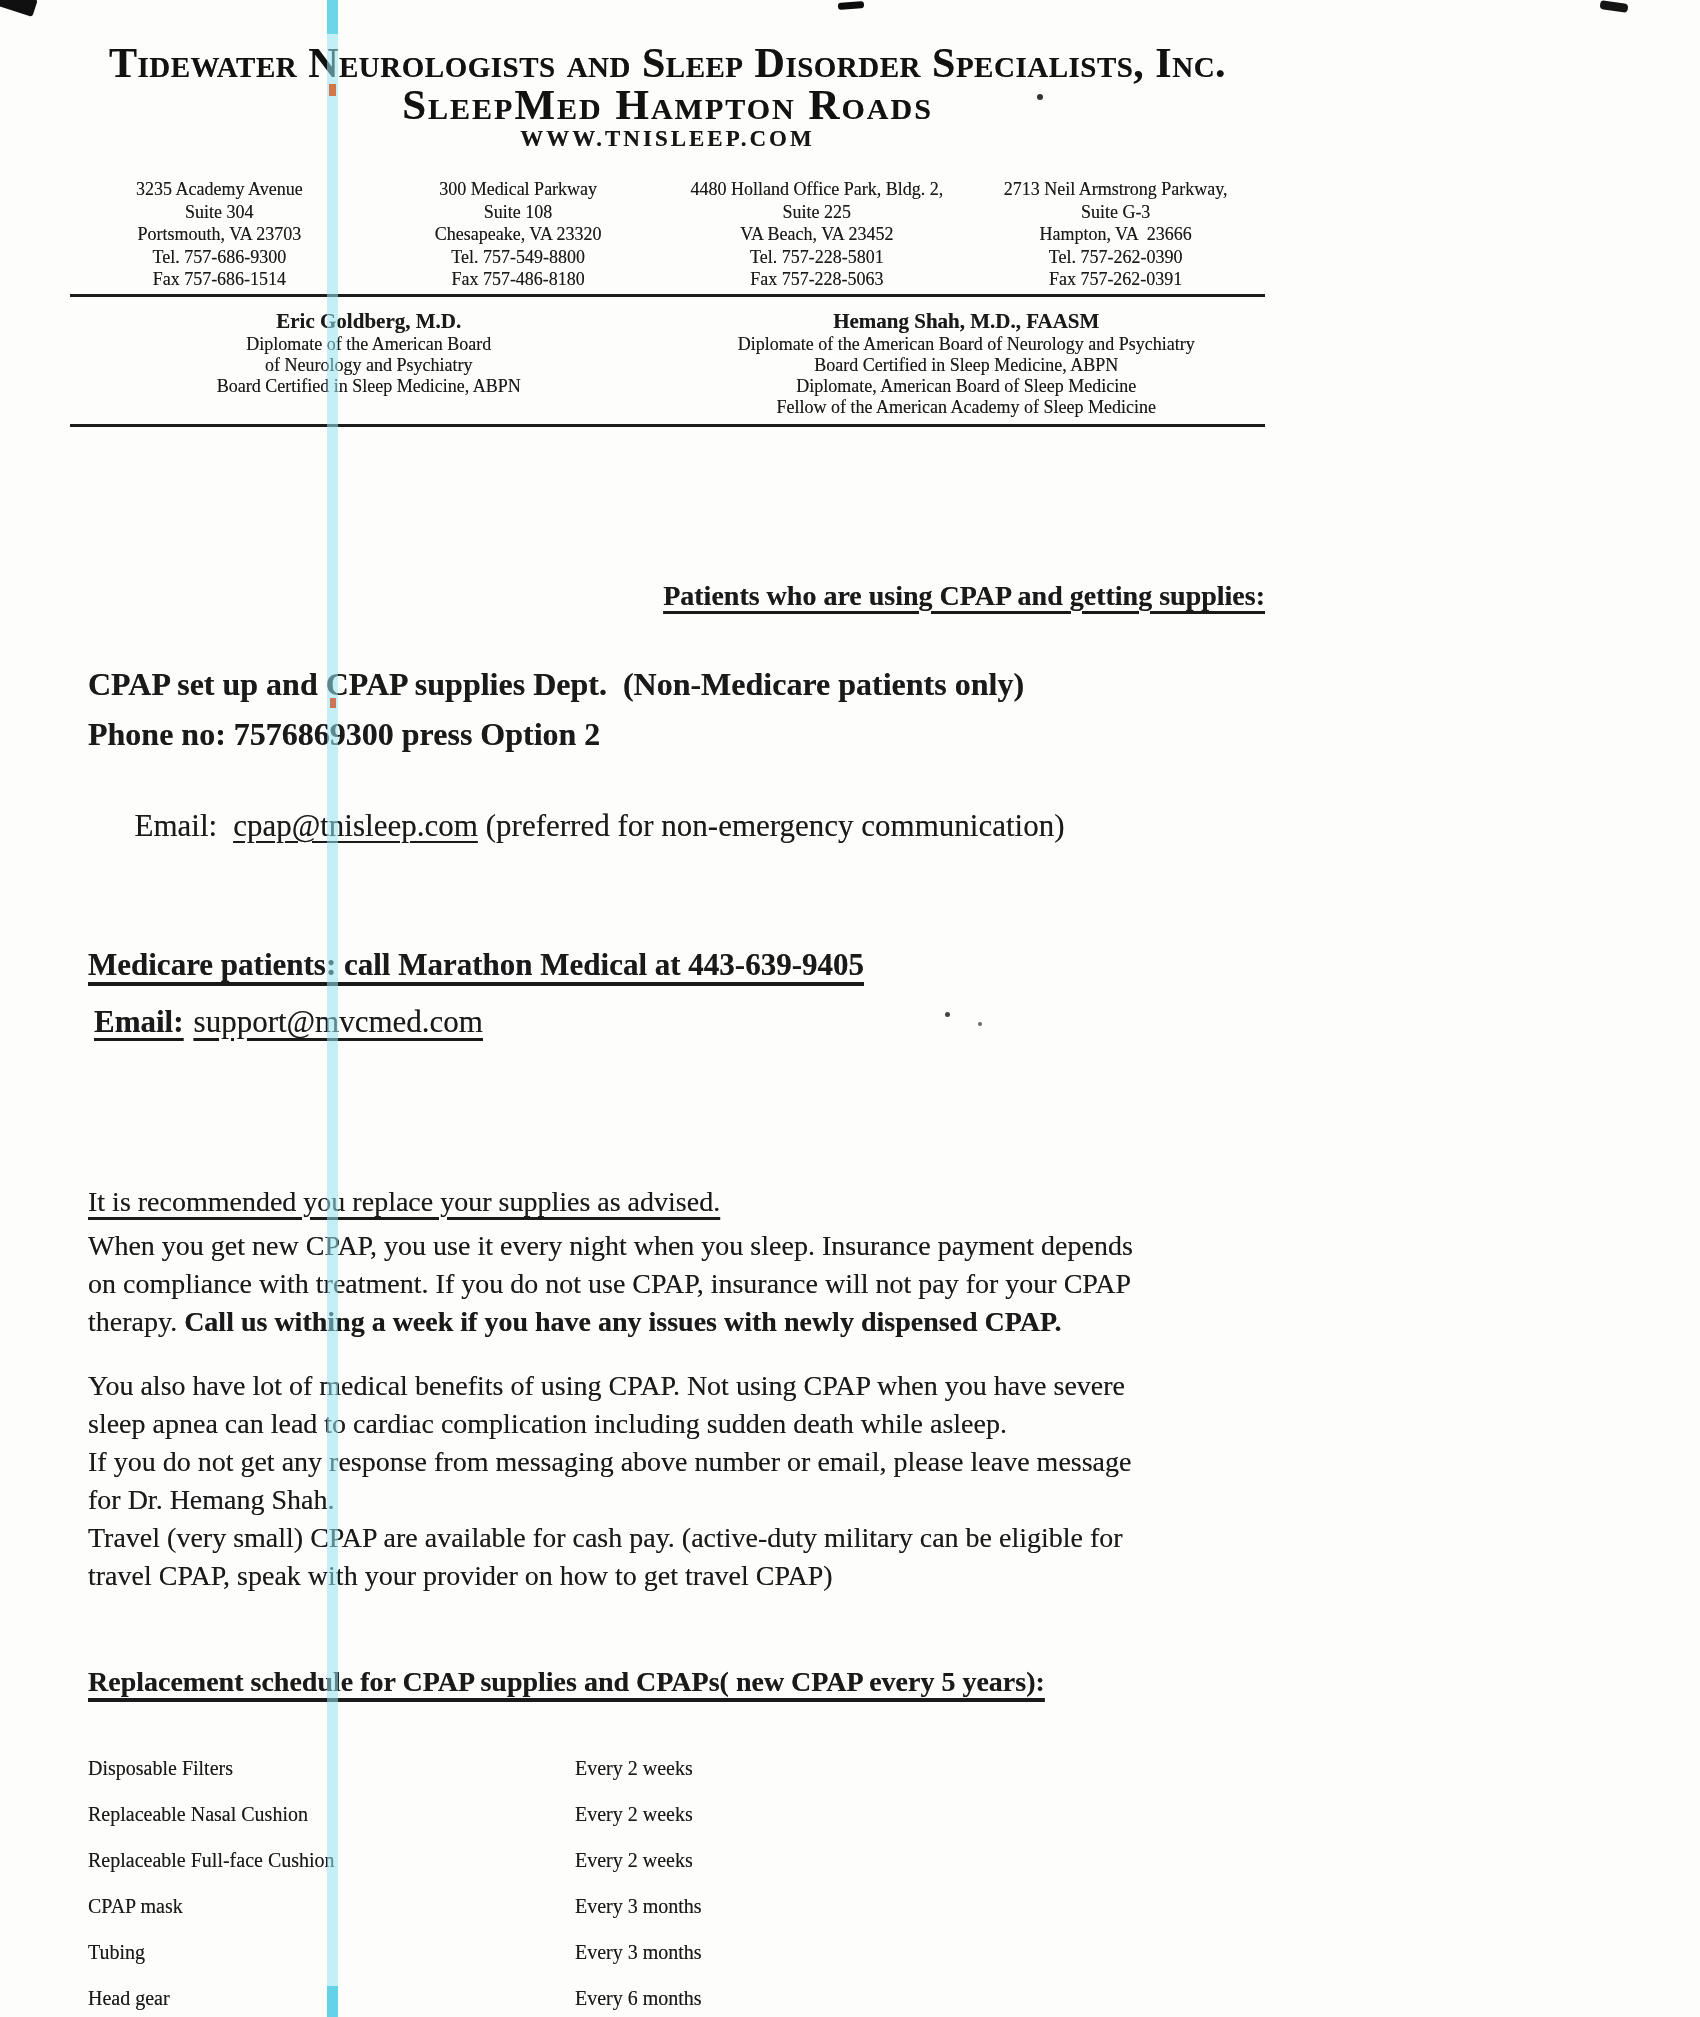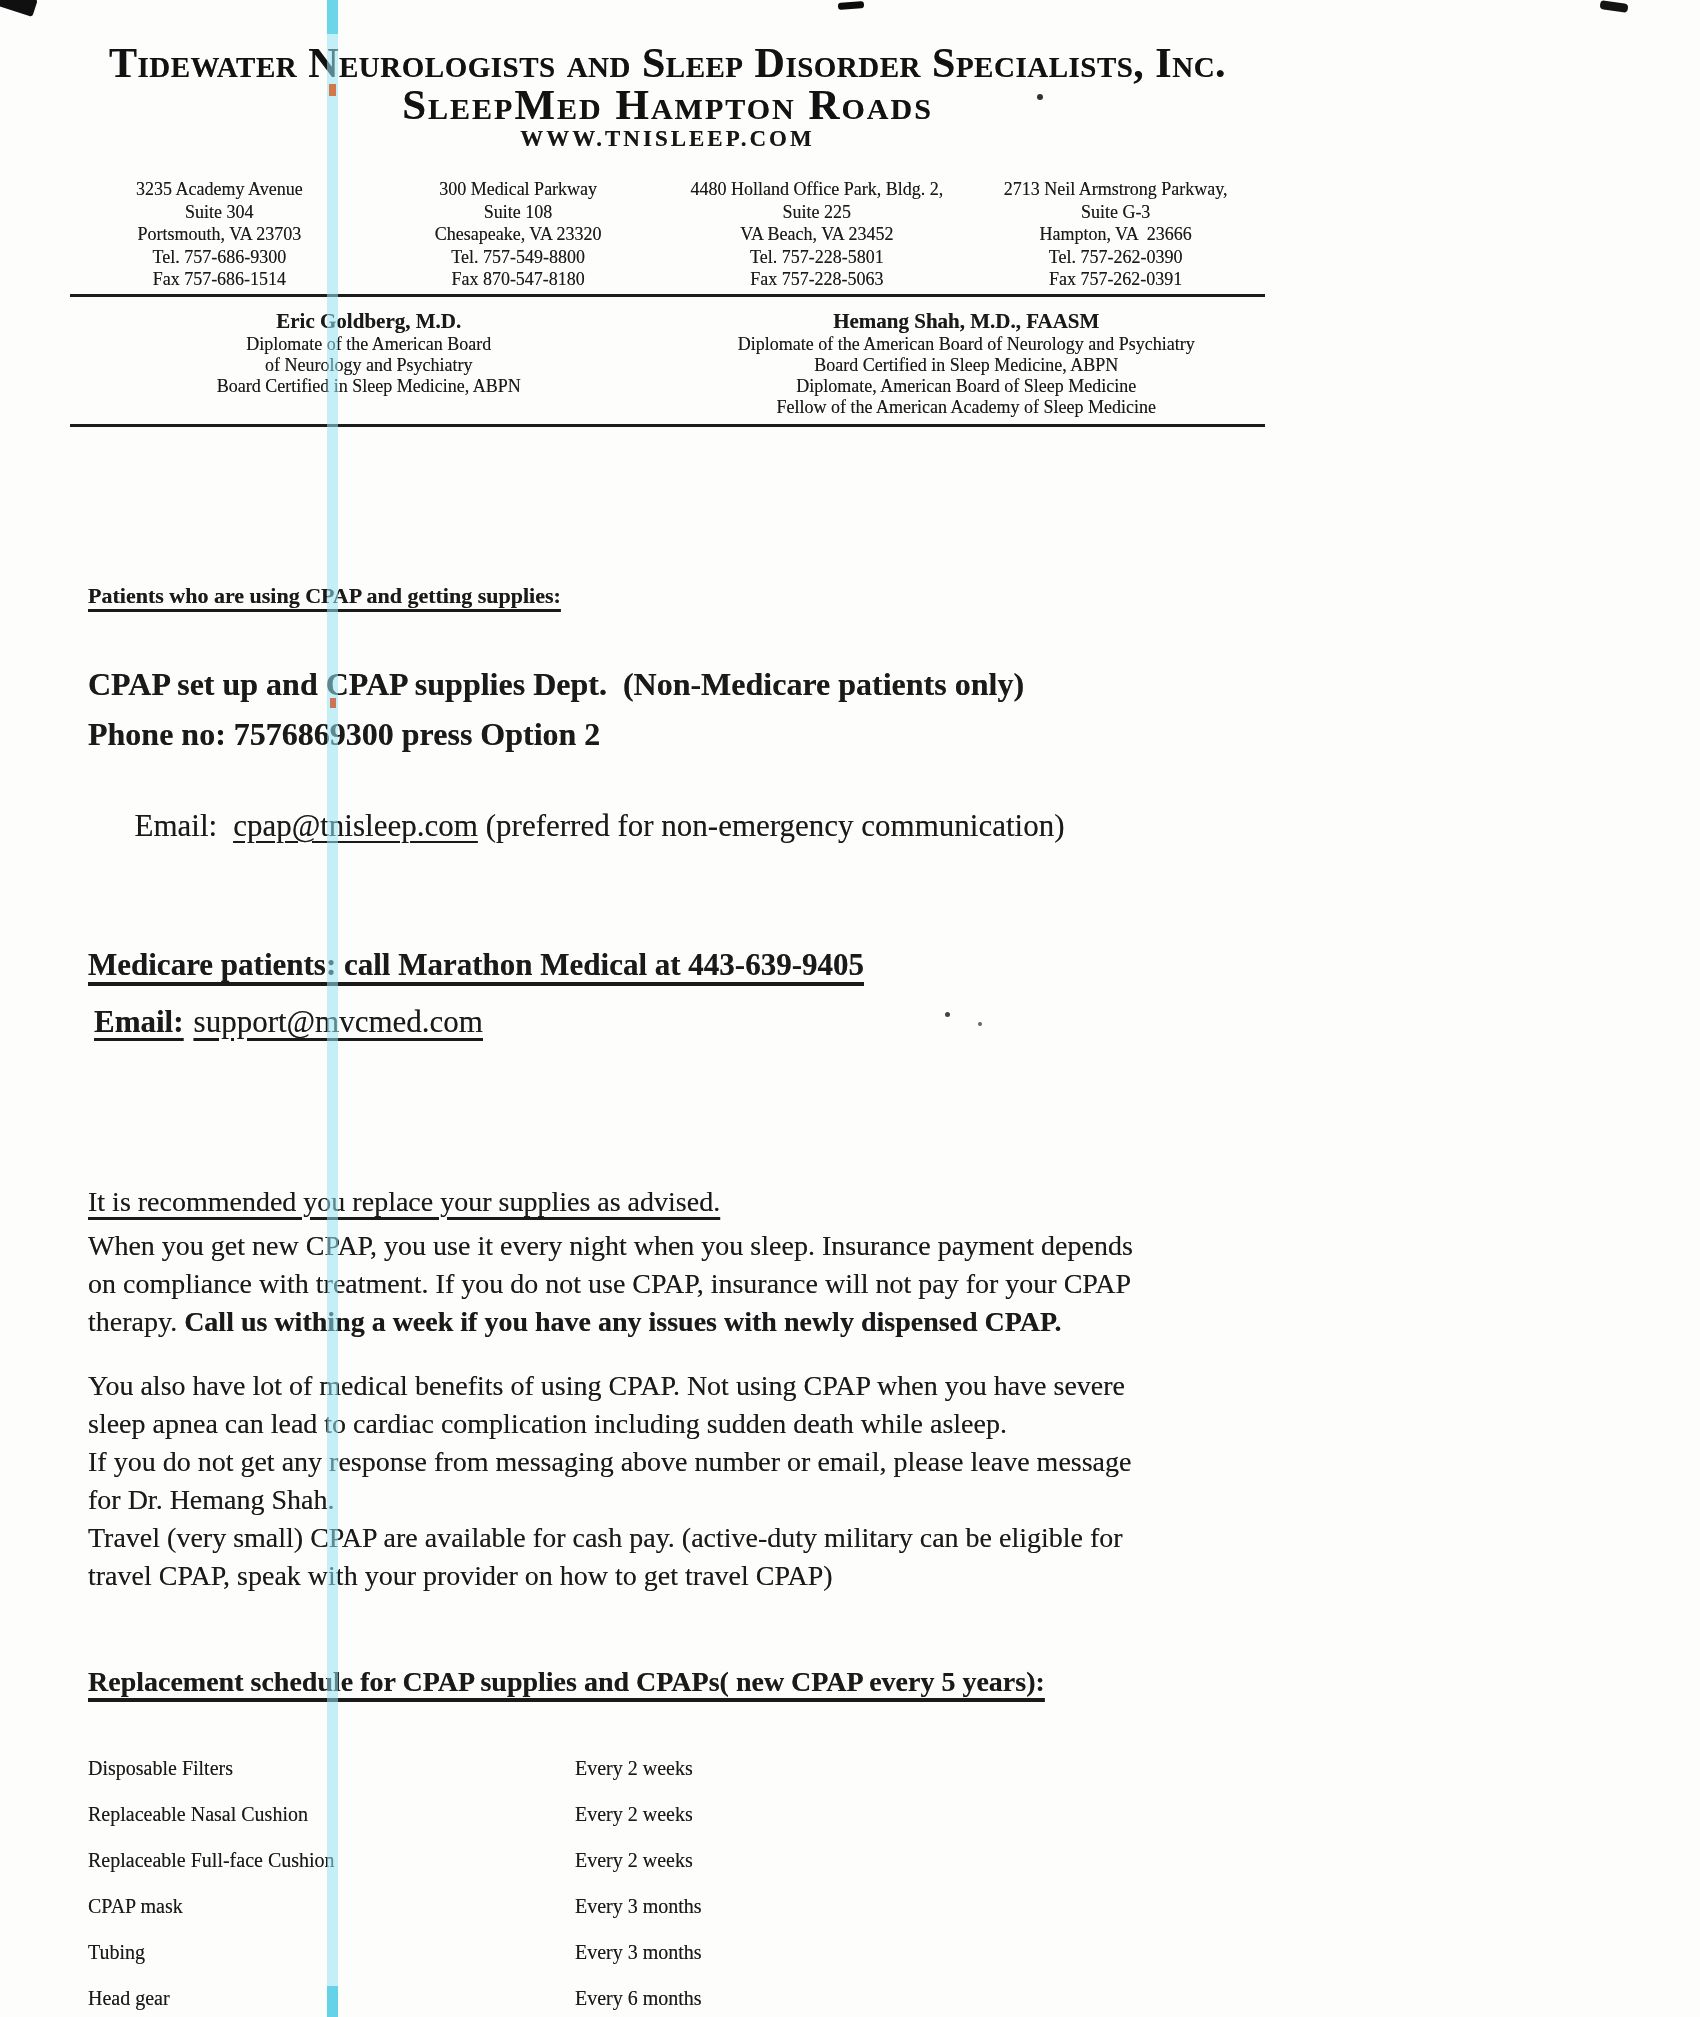--- a/index.html
+++ b/index.html
@@ -52,23 +52,24 @@
 
   .physicians { margin-top: 12px; display: grid; grid-template-columns: 1fr 1fr; }
   .phys { text-align: center; font-size: 18px; line-height: 21px; }
   .phys .phys-name { font-size: 21px; line-height: 25px; font-weight: bold; }
   .phys div { white-space: pre-wrap; }
 
   .indent { margin-left: 18px; }
 
   .sec-heading {
     margin-top: 150px;
-    font-size: 22px; line-height: 38px; font-weight: bold;
+    font-size: 28px; line-height: 38px; font-weight: bold;
     text-decoration: underline; text-decoration-thickness: 3px; text-underline-offset: 6px;
     white-space: pre-wrap;
+    text-align: right;
   }
   .dept-block { margin-top: 44px; font-size: 32px; line-height: 50px; font-weight: bold; }
   .dept-block div { white-space: pre-wrap; }
   .email-line { margin-top: 7px; font-size: 31px; line-height: 40px; white-space: pre-wrap; }
   .email-line .lbl { margin-right: 16px; }
   .email-underline { text-decoration: underline; text-decoration-thickness: 2px; text-underline-offset: 5px; }
   .email-note { margin-left: 8px; }
 
   .medicare-heading {
     margin-top: 58px;
@@ -134,21 +135,21 @@
         <div>Suite 304</div>
         <div>Portsmouth, VA 23703</div>
         <div>Tel. 757-686-9300</div>
         <div>Fax 757-686-1514</div>
       </div>
       <div class="loc">
         <div>300 Medical Parkway</div>
         <div>Suite 108</div>
         <div>Chesapeake, VA 23320</div>
         <div>Tel. 757-549-8800</div>
-        <div>Fax 870-547-8180</div>
+        <div>Fax 757-486-8180</div>
       </div>
       <div class="loc">
         <div>4480 Holland Office Park, Bldg. 2,</div>
         <div>Suite 225</div>
         <div>VA Beach, VA 23452</div>
         <div>Tel. 757-228-5801</div>
         <div>Fax 757-228-5063</div>
       </div>
       <div class="loc">
         <div>2713 Neil Armstrong Parkway,</div>

